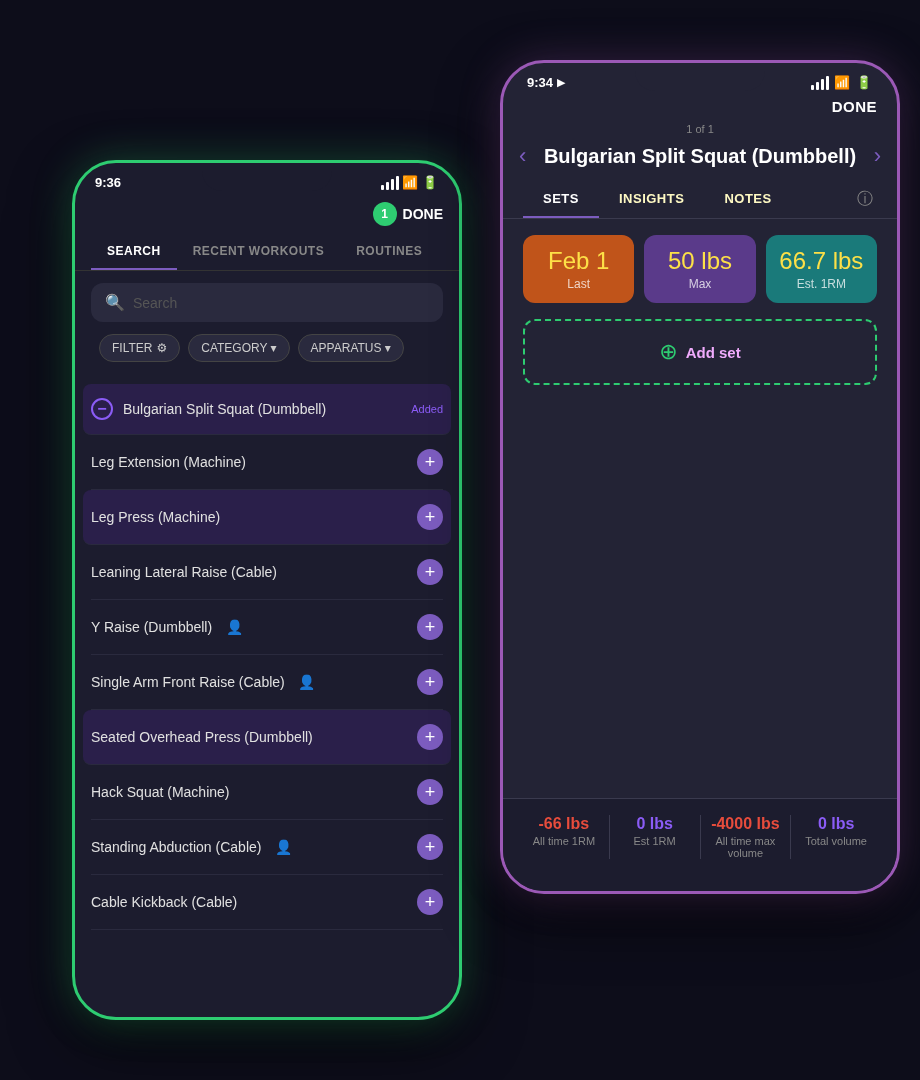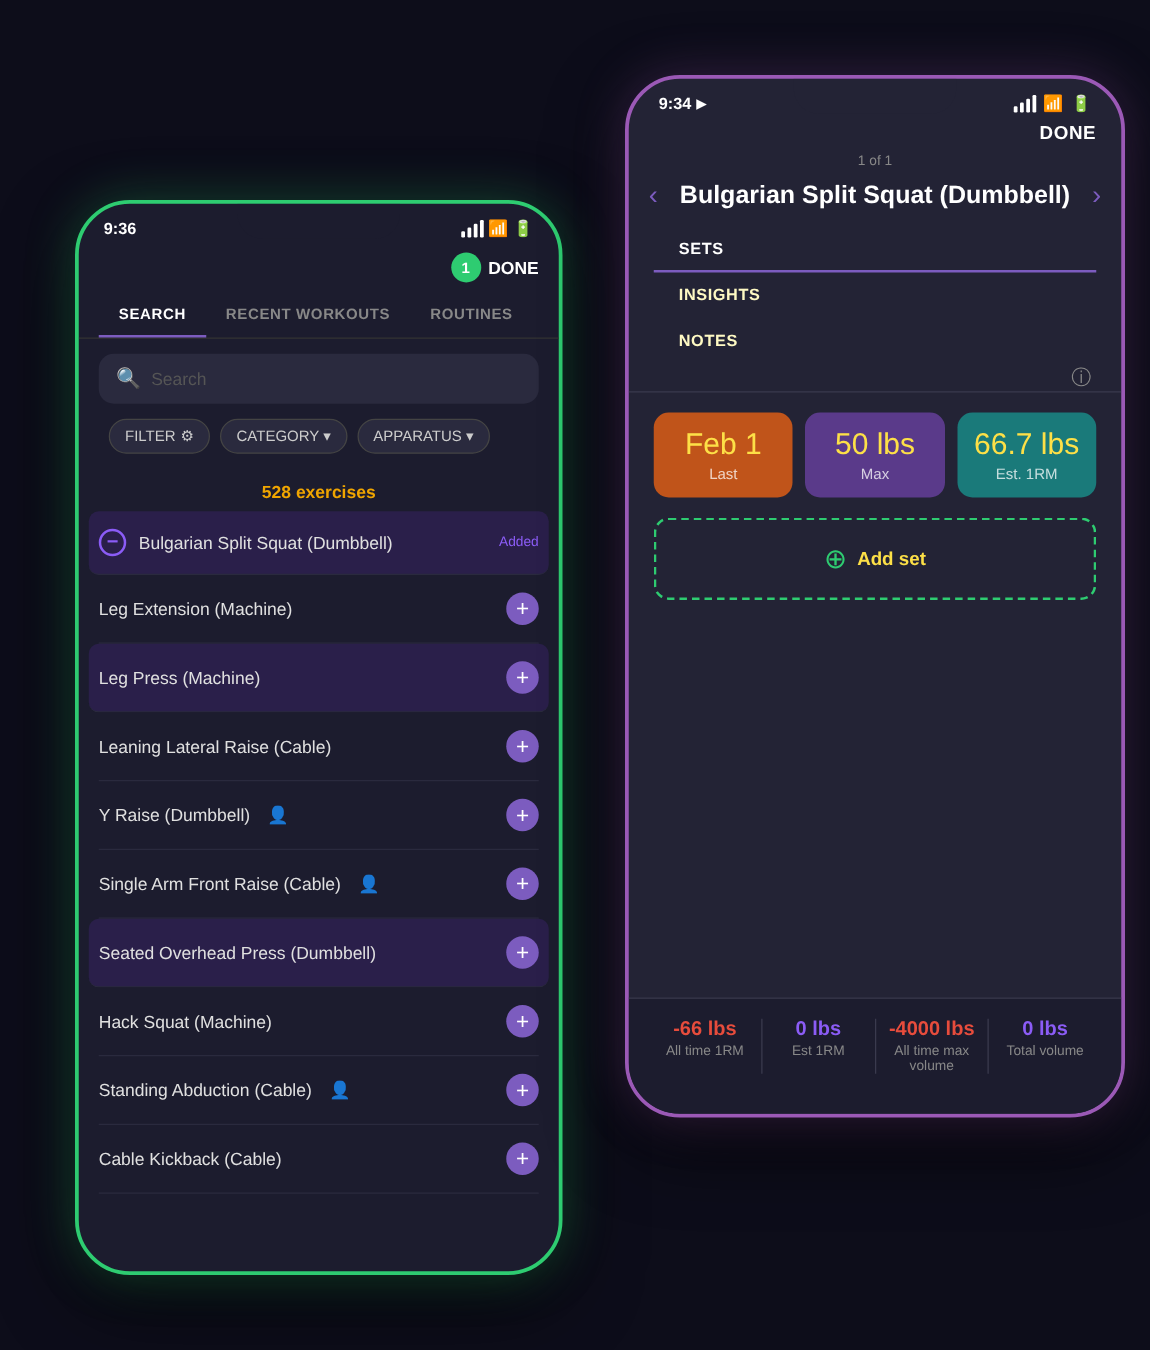--- a/index.html
+++ b/index.html
@@ -9,21 +9,21 @@
       height: 1080px;
       background: #0d0d1a;
       font-family: -apple-system, BlinkMacSystemFont, 'Segoe UI', sans-serif;
       overflow: hidden;
       position: relative;
     }
 
     
     .phone1 {
       position: absolute;
-      left: 60px;
+      left: 72px;
       top: 160px;
       width: 390px;
       height: 860px;
       background: #1c1c2e;
       border-radius: 44px;
       border: 3px solid #2ecc71;
       box-shadow: 0 0 40px rgba(46,204,113,0.3), 0 20px 60px rgba(0,0,0,0.7);
       overflow: hidden;
     }
 
@@ -263,21 +263,20 @@
       font-size: 11px;
       color: #888;
       margin-bottom: 4px;
     }
 
     .phone2-tabs {
       display: flex;
       padding: 0 20px;
       border-bottom: 1px solid #3a3a4e;
       gap: 0;
-      flex-direction: column;
     }
 
     .phone2-tab {
       padding: 10px 20px;
       font-size: 13px;
       font-weight: 600;
       color: #fef9c3;
       cursor: pointer;
       border-bottom: 2px solid transparent;
       letter-spacing: 0.5px;
@@ -331,21 +330,21 @@
       border-radius: 12px;
       padding: 18px;
       display: flex;
       align-items: center;
       justify-content: center;
       gap: 8px;
       cursor: pointer;
     }
 
     .add-set-icon { color: #2ecc71; font-size: 22px; }
-    .add-set-text { color: #fde047; font-size: 15px; font-weight: 600; }
+    .add-set-text { color: #f0abfc; font-size: 15px; font-weight: 600; }
 
     .bottom-stats {
       position: absolute;
       bottom: 0;
       left: 0; right: 0;
       background: #1c1c2e;
       border-top: 1px solid #3a3a4e;
       padding: 16px 20px 24px;
     }
 
@@ -436,23 +435,20 @@
       <span>⚙</span>
     </div>
     <div class="filter-btn">
       <span>CATEGORY ▾</span>
     </div>
     <div class="filter-btn">
       <span>APPARATUS ▾</span>
     </div>
   </div>
 
-  <div class="exercise-count">
-    <span>528</span><span> exercises</span>
-  </div>
 
   <div class="exercise-list">
 
     <div class="exercise-item highlighted">
       <div class="left">
         <div class="minus-icon">−</div>
         <span>Bulgarian Split Squat (Dumbbell)</span>
       </div>
       <span class="added-label">Added</span>
     </div>

